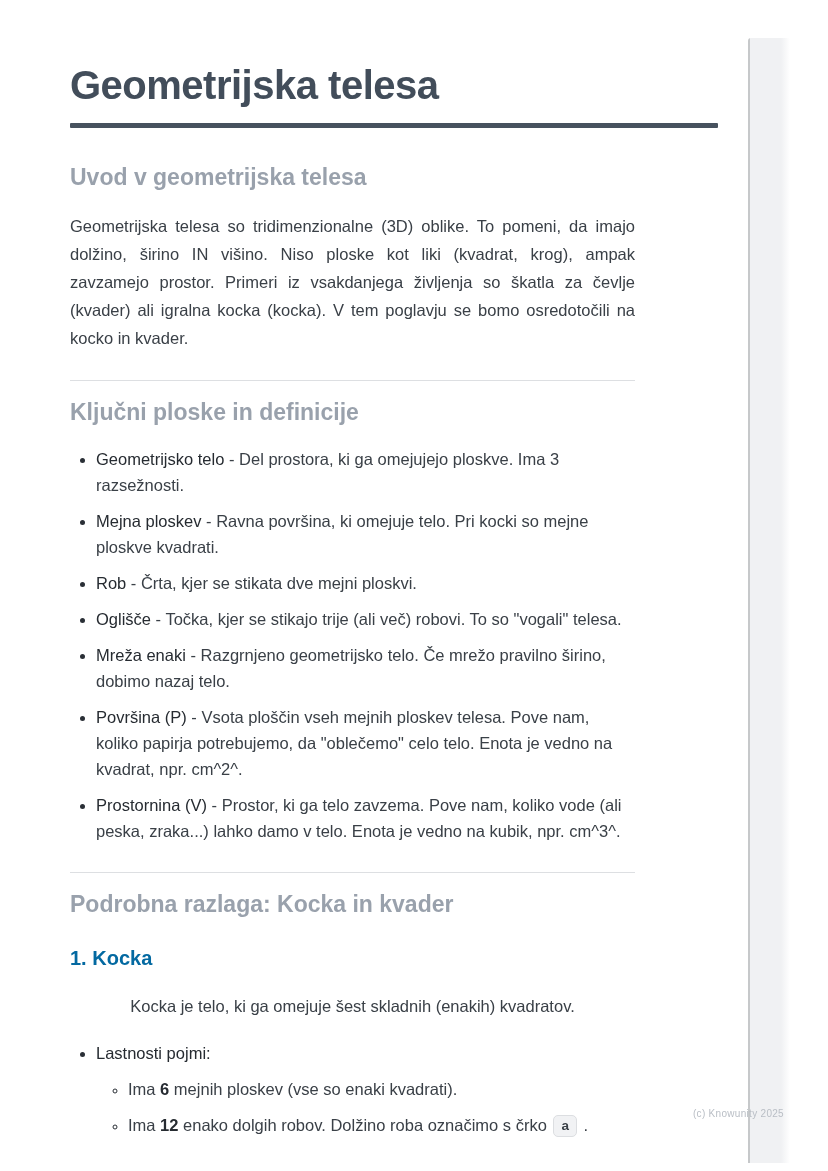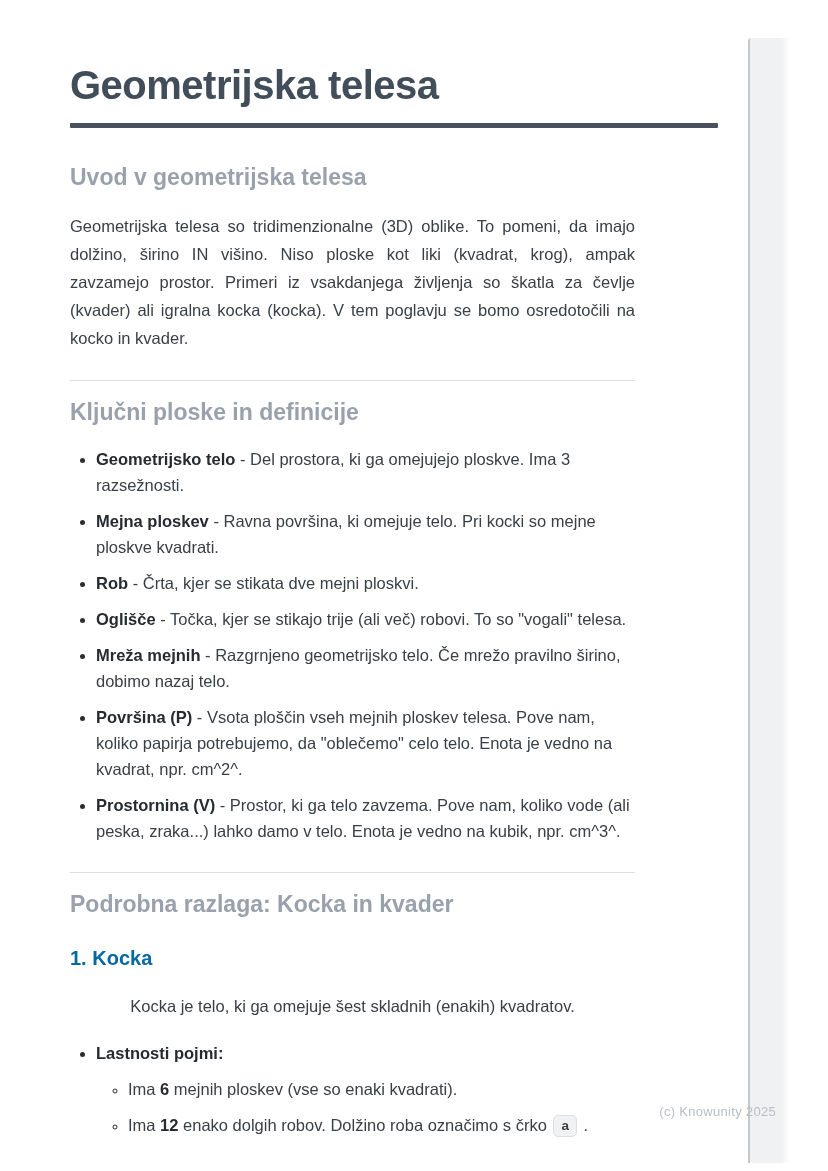--- a/index.html
+++ b/index.html
@@ -71,21 +71,21 @@
     width: 540px;
     list-style: disc;
   }
   ul.terms > li {
     font-size: 16.5px;
     line-height: 26px;
     margin-bottom: 10px;
     color: #3a4047;
   }
   ul.terms > li::marker { color: #2a2f36; font-size: 15px; }
-  .term { font-weight: 700; color: #262b31; }
+  .term { font-weight: 400; color: #262b31; }
   .num  { font-weight: 700; color: #262b31; }
   ul.sub {
     margin: 10px 0 0 0;
     padding: 0 0 0 32px;
     list-style: circle;
   }
   ul.sub > li {
     font-size: 16.5px;
     line-height: 26px;
     margin-bottom: 10px;
@@ -111,22 +111,22 @@
     width: 42px; height: 1125px;
     background: linear-gradient(to right,
       #c6c8ca 0px, #c6c8ca 2px,
       #f0f1f3 2px, #f0f1f3 33px,
       #ffffff 42px);
     border-radius: 3px 3px 0 0;
     z-index: 2;
   }
   .watermark {
     position: absolute;
-    right: 52px; bottom: 52px;
-    font-size: 13px;
+    right: 44px; bottom: 52px;
+    font-size: 10px;
     letter-spacing: 0.3px;
     color: #b9bec5;
     z-index: 3;
   }
 </style>
 </head>
 <body>
 
 <div class="page">
 
@@ -139,21 +139,21 @@
     <p class="para justify">Geometrijska telesa so tridimenzionalne (3D) oblike. To pomeni, da imajo dolžino, širino IN višino. Niso ploske kot liki (kvadrat, krog), ampak zavzamejo prostor. Primeri iz vsakdanjega življenja so škatla za čevlje (kvader) ali igralna kocka (kocka). V tem poglavju se bomo osredotočili na kocko in kvader.</p>
 
     <div class="divider"></div>
 
     <h2 class="h2">Ključni ploske in definicije</h2>
     <ul class="terms">
       <li><span class="term">Geometrijsko telo</span><span> - Del prostora, ki ga omejujejo ploskve. Ima 3 razsežnosti.</span></li>
       <li><span class="term">Mejna ploskev</span><span> - Ravna površina, ki omejuje telo. Pri kocki so mejne ploskve kvadrati.</span></li>
       <li><span class="term">Rob</span><span> - Črta, kjer se stikata dve mejni ploskvi.</span></li>
       <li><span class="term">Oglišče</span><span> - Točka, kjer se stikajo trije (ali več) robovi. To so "vogali" telesa.</span></li>
-      <li><span class="term">Mreža mejnih</span><span> - Razgrnjeno geometrijsko telo. Če mrežo pravilno širino, dobimo nazaj telo.</span></li>
+      <li><span class="term">Mreža enaki</span><span> - Razgrnjeno geometrijsko telo. Če mrežo pravilno širino, dobimo nazaj telo.</span></li>
       <li><span class="term">Površina (P)</span><span> - Vsota ploščin vseh mejnih ploskev telesa. Pove nam, koliko papirja potrebujemo, da "oblečemo" celo telo. Enota je vedno na kvadrat, npr. cm^2^.</span></li>
       <li><span class="term">Prostornina (V)</span><span> - Prostor, ki ga telo zavzema. Pove nam, koliko vode (ali peska, zraka...) lahko damo v telo. Enota je vedno na kubik, npr. cm^3^.</span></li>
     </ul>
 
     <div class="divider"></div>
 
     <h2 class="h2">Podrobna razlaga: Kocka in kvader</h2>
     <h3 class="h3">1. Kocka</h3>
     <p class="para">Kocka je telo, ki ga omejuje šest skladnih (enakih) kvadratov.</p>
 

